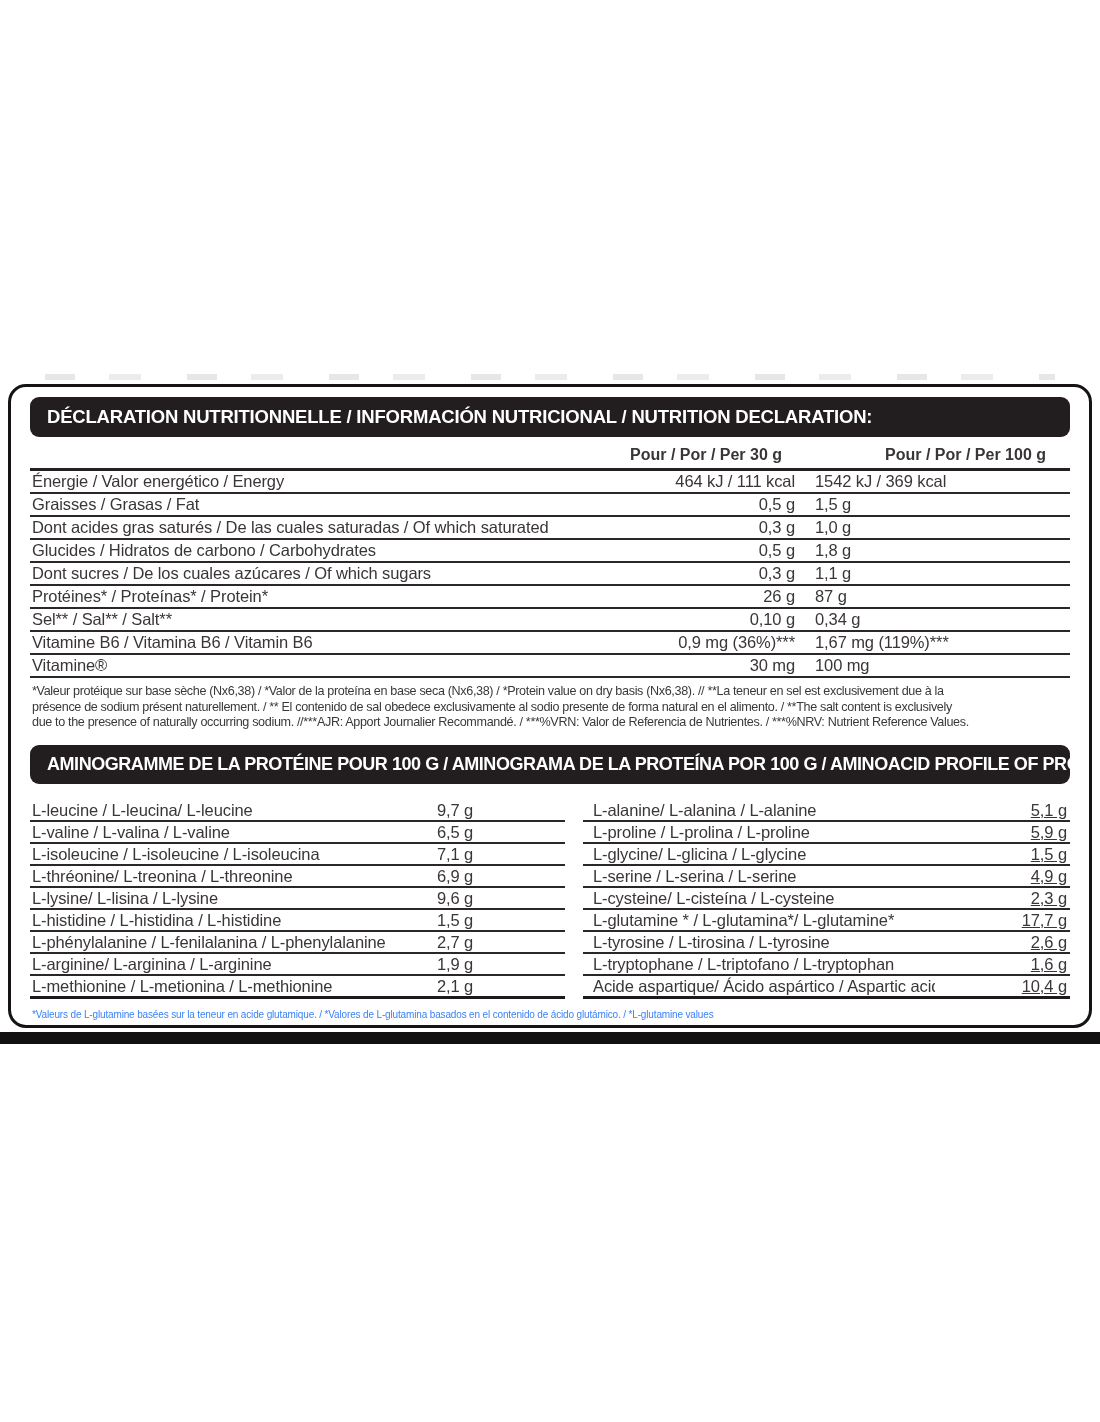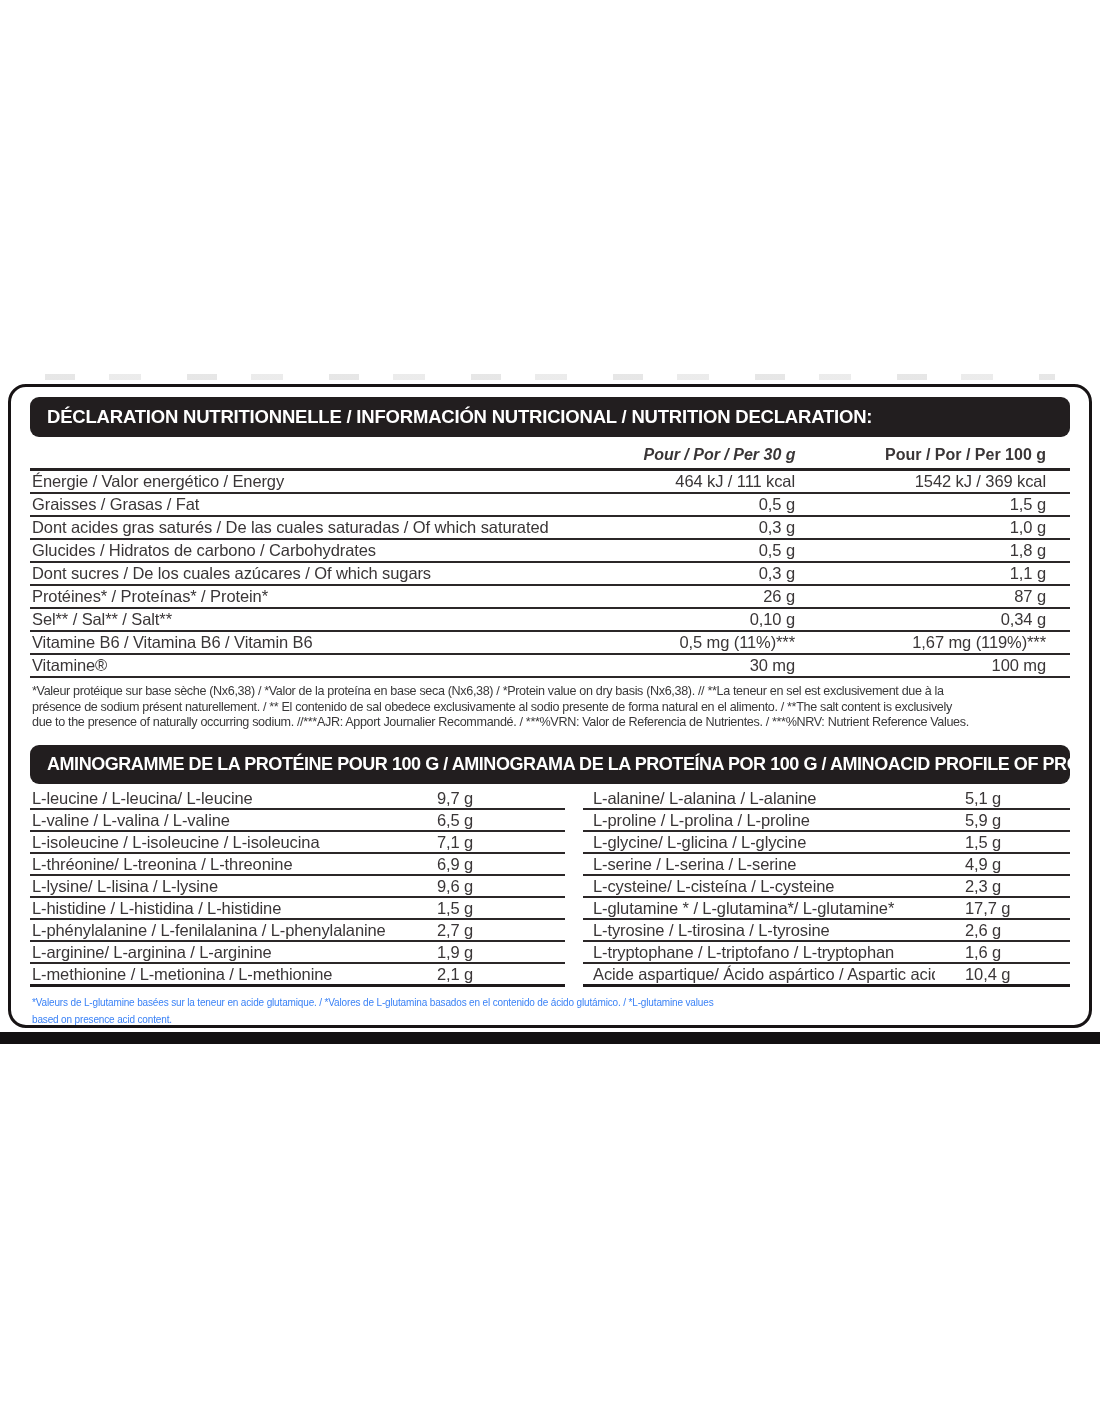--- a/index.html
+++ b/index.html
@@ -25,51 +25,51 @@
     background:#221e1f;color:#ffffff;border-radius:9px;
     font-weight:bold;font-size:18.5px;letter-spacing:-0.2px;
     padding:9px 10px 9px 17px;white-space:nowrap;overflow:hidden;
   }
   .black-bar.bar2{margin-top:6px;font-size:18px;letter-spacing:-0.45px;}
   .cols-row{
     display:grid;grid-template-columns:1fr 185px 255px;
     font-weight:bold;font-size:16px;
     padding:9px 0 4px 0;border-bottom:3.5px solid #252122;
   }
-  .cols-row .c30{text-align:center;padding-right:6px;font-style:italic;}
+  .cols-row .c30{text-align:left;padding-right:6px;}
   .cols-row .c100{text-align:right;padding-right:24px;}
   .n-row{
     display:grid;grid-template-columns:1fr 185px 255px;align-items:end;
     font-size:16.5px;line-height:21px;border-bottom:2px solid #2b2728;
     letter-spacing:-0.1px;
     gap:14px;
   }
   .n-row:last-of-type{border-bottom:3.5px solid #1e1a1b;}
   .n-row .lab{padding-left:2px;white-space:nowrap;overflow:hidden;}
   .n-row .v30{text-align:right;padding-right:6px;white-space:nowrap;}
-  .n-row .v100{text-align:right;padding-right:24px;white-space:nowrap;}
+  .n-row .v100{text-align:left;padding-right:24px;white-space:nowrap;}
   .footnote1{
     padding:6px 0 8px 2px;font-size:12.6px;letter-spacing:-0.35px;
     line-height:15.5px;color:#3a393a;
   }
   .footnote1 .fline{white-space:nowrap;overflow:hidden;}
   .amino-wrap{
-    display:grid;grid-template-columns:535px 1fr;column-gap:18px;margin-top:4px;
+    display:grid;grid-template-columns:535px 1fr;column-gap:18px;margin-top:16px;
   }
   .a-row{
     display:grid;font-size:16.5px;line-height:20px;align-items:end;
     border-bottom:2px solid #2b2728;letter-spacing:-0.1px;
   }
   .a-row:last-of-type{border-bottom:3.5px solid #1e1a1b;}
   .amino-col.left .a-row{grid-template-columns:1fr 128px;}
   .amino-col.right .a-row{grid-template-columns:1fr 105px;gap:30px;}
   .amino-col.left .a-lab{padding-left:2px;white-space:nowrap;overflow:hidden;}
   .amino-col.right .a-lab{padding-left:10px;white-space:nowrap;overflow:hidden;}
   .amino-col.left .a-val{text-align:left;white-space:nowrap;}
-  .amino-col.right .a-val{padding-right:3px;white-space:nowrap;}
+  .amino-col.right .a-val{text-align:right;padding-right:3px;white-space:nowrap;text-decoration:underline;}
   .footnote2{
     padding:7px 0 0 2px;font-size:10px;letter-spacing:-0.15px;
     line-height:17px;color:#3b82f6;
   }
   .footnote2 .fline{white-space:nowrap;overflow:hidden;}
 </style>
 </head>
 <body>
 
 <div class="artifact"></div>
@@ -114,21 +114,21 @@
     <div class="v30">26 g</div>
     <div class="v100">87 g</div>
   </div>
   <div class="n-row">
     <div class="lab">Sel** / Sal** / Salt**</div>
     <div class="v30">0,10 g</div>
     <div class="v100">0,34 g</div>
   </div>
   <div class="n-row">
     <div class="lab">Vitamine B6 / Vitamina B6 / Vitamin B6</div>
-    <div class="v30">0,5 mg (11%)***</div>
+    <div class="v30">0,9 mg (36%)***</div>
     <div class="v100">1,67 mg (119%)***</div>
   </div>
   <div class="n-row">
     <div class="lab">Vitamine®</div>
     <div class="v30">30 mg</div>
     <div class="v100">100 mg</div>
   </div>
 
   <div class="footnote1">
     <div class="fline">*Valeur protéique sur base sèche (Nx6,38) / *Valor de la proteína en base seca (Nx6,38)  / *Protein value on dry basis (Nx6,38). // **La teneur en sel est exclusivement due à la</div>

